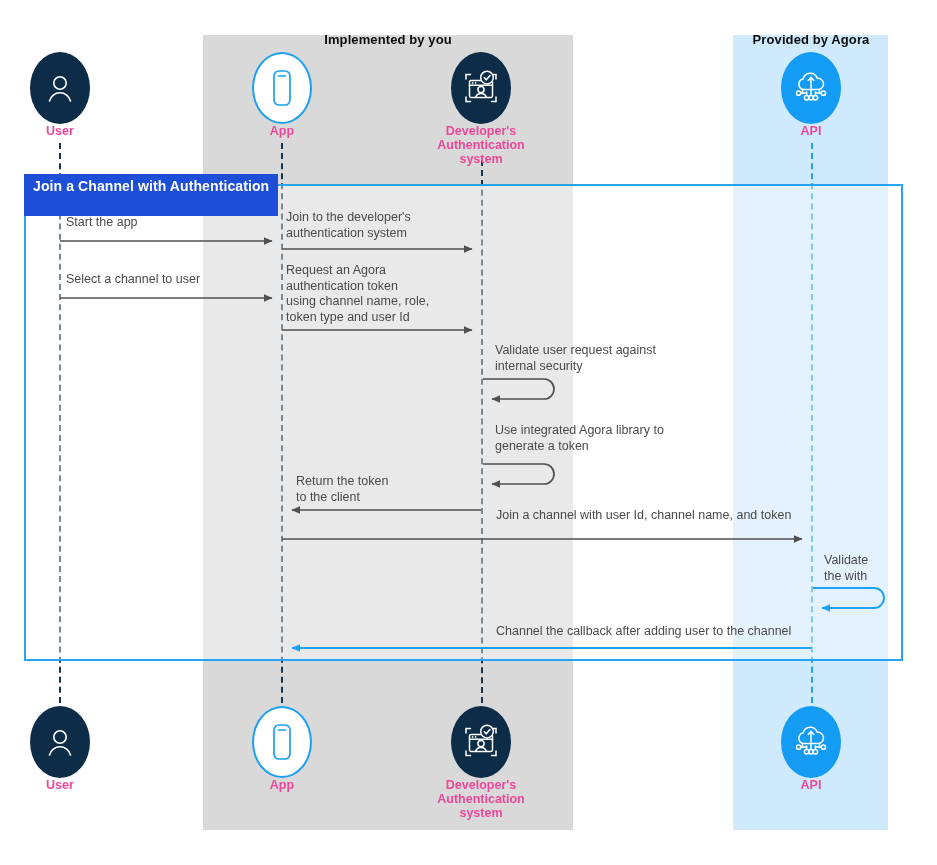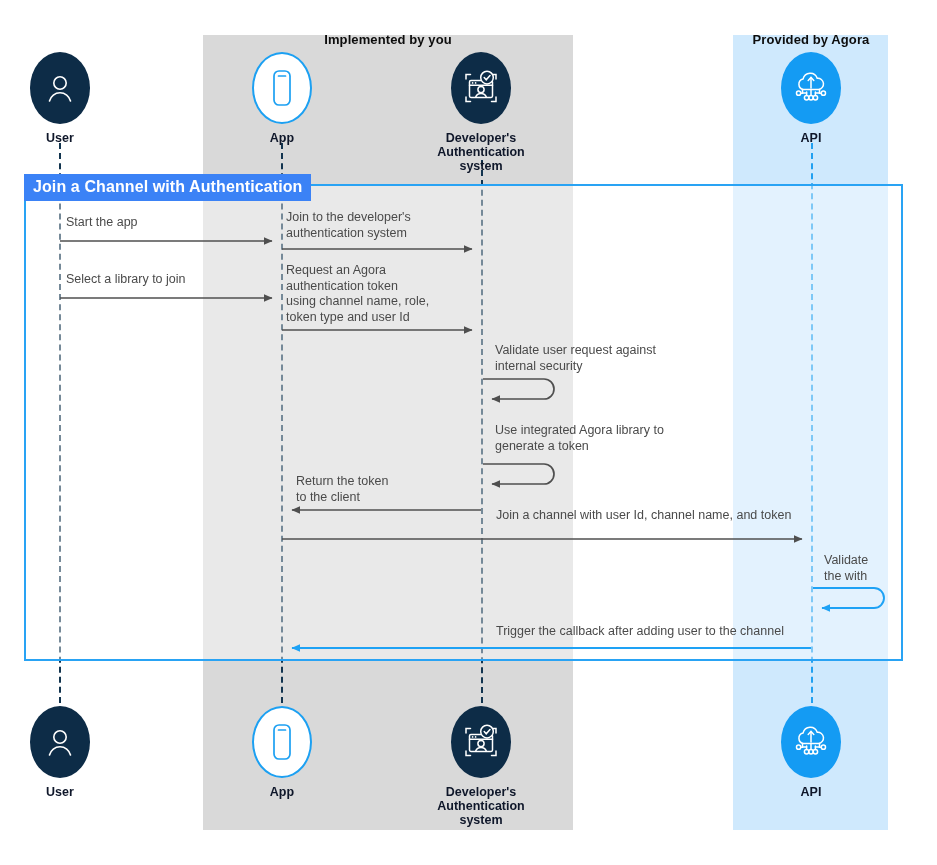--- a/index.html
+++ b/index.html
@@ -18,32 +18,32 @@
   }
   .actor{position:absolute;width:120px;text-align:center;}
   .actor .disc{
     width:60px;height:72px;margin:0 auto;border-radius:50%;
     display:flex;align-items:center;justify-content:center;position:relative;
   }
   .actor .disc.dark{background:#0d2c47;}
   .actor .disc.blue{background:#1da1f2;background:#149bf3;}
   .actor .disc.white{background:#ffffff;border:2px solid #1ca0f2;box-sizing:border-box;}
   .actor .nm{
-    margin-top:7px;font-size:12.5px;font-weight:bold;color:#0f172a;line-height:14px;
+    font-size:12.5px;font-weight:bold;color:#ec4899;line-height:14px;
   }
   .lifeline{position:absolute;width:0;border-left-width:2px;border-left-style:dashed;}
   .ll-dark{border-left-color:#12344f;}
   .ll-blue{border-left-color:#22a0f0;}
   .frag{
     position:absolute;border:2px solid #29a3f4;box-sizing:border-box;
     background:rgba(255,255,255,0.42);
   }
   .frag-label{
-    position:absolute;background:#3b82f6;color:#ffffff;
-    font-size:16px;font-weight:bold;padding:4px 9px 5px 9px;
+    position:absolute;background:#1d4ed8;color:#ffffff;
+    font-size:14px;font-weight:bold;padding:4px 9px 22px 9px;
     white-space:nowrap;letter-spacing:.1px;
   }
   .msg-text{
     position:absolute;font-size:12.5px;color:#4a4a4a;line-height:15.5px;
     white-space:pre-line;
   }
   .msg-text.ctr{}
   .msg-text.lft{text-align:left;}
   svg.over{position:absolute;left:0;top:0;width:937px;height:865px;pointer-events:none;}
 </style>
@@ -235,36 +235,36 @@
     <path d="M813 588 H874 a10 10 0 0 1 0 20 H822" fill="none" stroke="#1ea2f5" stroke-width="1.9" marker-end="url(#ahB)"></path>
 
     <line x1="811" y1="648" x2="292" y2="648" stroke="#1ea2f5" stroke-width="1.9" marker-end="url(#ahB)"></line>
   </svg>
 
   <div class="msg-text ctr" style="left:66px;top:215px;width:200px;">Start the app</div>
 
   <div class="msg-text ctr" style="left:286px;top:210px;width:190px;">Join to the developer's
 authentication system</div>
 
-  <div class="msg-text ctr" style="left:66px;top:272px;width:200px;">Select a library to join</div>
+  <div class="msg-text ctr" style="left:66px;top:272px;width:200px;">Select a channel to user</div>
 
   <div class="msg-text ctr" style="left:286px;top:263px;width:190px;">Request an Agora
 authentication token
 using channel name, role,
 token type and user Id</div>
 
   <div class="msg-text lft" style="left:495px;top:423px;width:280px;">Use integrated Agora library to
 generate a token</div>
 
   <div class="msg-text lft" style="left:495px;top:343px;width:270px;">Validate user request against
 internal security</div>
 
   <div class="msg-text ctr" style="left:296px;top:474px;width:180px;">Return the token
 to the client</div>
 
   <div class="msg-text lft" style="left:496px;top:508px;width:420px;">Join a channel with user Id, channel name, and token</div>
 
   <div class="msg-text lft" style="left:824px;top:553px;width:90px;">Validate
 the with</div>
 
-  <div class="msg-text lft" style="left:496px;top:624px;width:420px;">Trigger the callback after adding user to the channel</div>
+  <div class="msg-text lft" style="left:496px;top:624px;width:420px;">Channel the callback after adding user to the channel</div>
 
 </div>
 
 </body></html>

